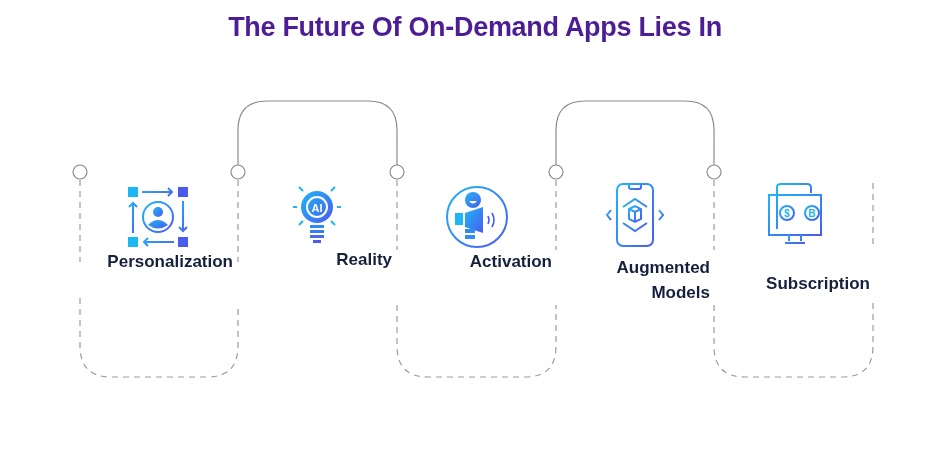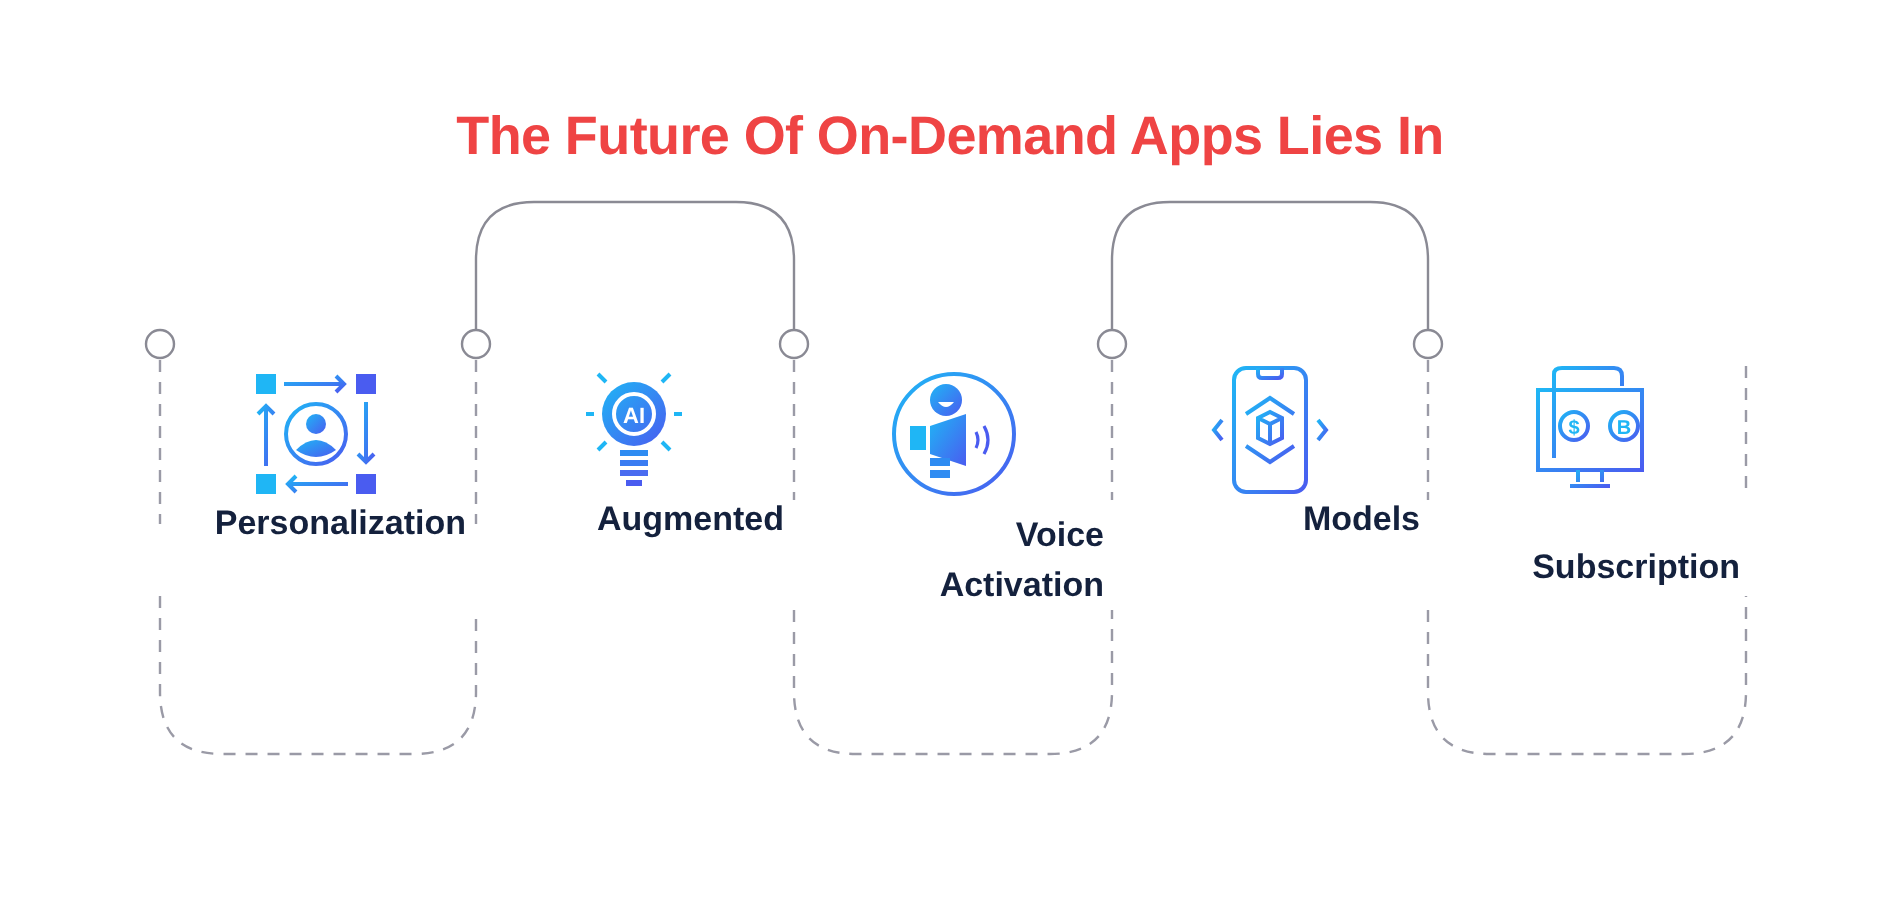--- a/index.html
+++ b/index.html
@@ -1,17 +1,17 @@
 <!DOCTYPE html>
 <html><head>
 <meta charset="utf-8">
 <style>
   html, body { margin:0; padding:0; background:#ffffff; }
   body { width:950px; height:450px; position:relative; overflow:hidden; font-family:"Liberation Sans", "DejaVu Sans", sans-serif; }
-  .title { position:absolute; top:12px; left:0; width:950px; text-align:center; font-size:27px; font-weight:700; color:#ef4444; letter-spacing:-0.3px;margin-top:41px; }
+  .title { position:absolute; top:12px; left:0; width:950px; text-align:center; font-size:27px; font-weight:700; color:#4c1d95; letter-spacing:-0.3px; }
   svg.lines { position:absolute; left:0; top:0; }
   .item { position:absolute; width:150px; text-align:right; }
   .item .icon { width:64px; height:64px; margin:0 auto; }
   .item .label { font-size:17px; font-weight:700; color:#14213d; line-height:25px; }
 </style>
 </head>
 <body>
 
 <div class="title">The Future Of On-Demand Apps Lies In</div>
 
@@ -76,57 +76,57 @@
         </g>
       <circle cx="32" cy="24" r="16" fill="url(#g)"></circle>
       <circle cx="32" cy="24" r="10" fill="none" stroke="#fff" stroke-width="2"></circle>
       <text x="32" y="28.5" text-anchor="middle" font-size="11" fill="#fff" font-family="Liberation Sans, sans-serif" font-weight="700">AI</text>
       <rect x="25" y="42" width="14" height="3" fill="#2f8cf2"></rect>
       <rect x="25" y="47" width="14" height="3" fill="#3a7cf2"></rect>
       <rect x="25" y="52" width="14" height="3" fill="#4a6cf0"></rect>
       <rect x="28" y="57" width="8" height="3" fill="#4a5cf0"></rect>
     </svg>
   </div>
-  <div class="label">Augmented</div>
+  <div class="label">Reality</div>
 </div>
 
 <div class="item" style="left:402px; top:185px;">
   <div class="icon">
     <svg width="64" height="64" viewBox="0 0 64 64">
       <circle cx="32" cy="32" r="30" fill="none" stroke="url(#g)" stroke-width="2"></circle>
       <circle cx="28" cy="15" r="8" fill="url(#g)"></circle>
       <path d="M24 16 Q28 21 32 16 Z" fill="#fff"></path>
       <rect x="10" y="28" width="8" height="12" fill="#1fb6f5"></rect>
       <path d="M20 28 L38 22 V48 L20 42 Z" fill="url(#g)"></path>
       <rect x="20" y="44" width="10" height="4" fill="#2f8cf2"></rect>
       <rect x="20" y="50" width="10" height="4" fill="#2f8cf2"></rect>
       <g fill="none" stroke="#4a5cf0" stroke-width="1.6">
           <path d="M43 31 Q45 35 43 39"></path>
           <path d="M47 28 Q51 35 47 42"></path>
         </g>
     </svg>
   </div>
-  <div class="label" style="margin-top:6px;">Voice</div>
   <div class="label">Activation</div>
 </div>
 
 <div class="item" style="left:560px; top:183px;">
   <div class="icon">
     <svg width="64" height="64" viewBox="0 0 64 64">
       <g fill="none" stroke="url(#g)" stroke-width="2">
         <rect x="14" y="1" width="36" height="62" rx="6"></rect>
         <path d="M26 1 V4 Q26 6 28 6 H36 Q38 6 38 4 V1"></path>
         <path d="M20 24 L32 16 L44 24 M20 40 L32 48 L44 40"></path>
         <path d="M26 26 L32 23 L38 26 V36 L32 39 L26 36 Z M26 26 L32 29 L38 26 M32 29 V39"></path>
         <path d="M29 56 H35"></path>
         <path d="M8 27 L4 32 L8 37"></path>
           <path d="M56 27 L60 32 L56 37"></path>
       </g>
     </svg>
   </div>
+  <div class="label" style="margin-top:8px;">Augmented</div>
   <div class="label">Models</div>
 </div>
 
 <div class="item" style="left:720px; top:183px;">
   <div class="icon">
     <svg width="64" height="64" viewBox="0 0 64 64">
       <g fill="none" stroke="url(#g)" stroke-width="2">
         <path d="M6 12 H58 V52 H6 Z"></path>
         <path d="M6 48 H58"></path>
         <path d="M26 52 V58 M38 52 V58 M22 60 H42"></path>

